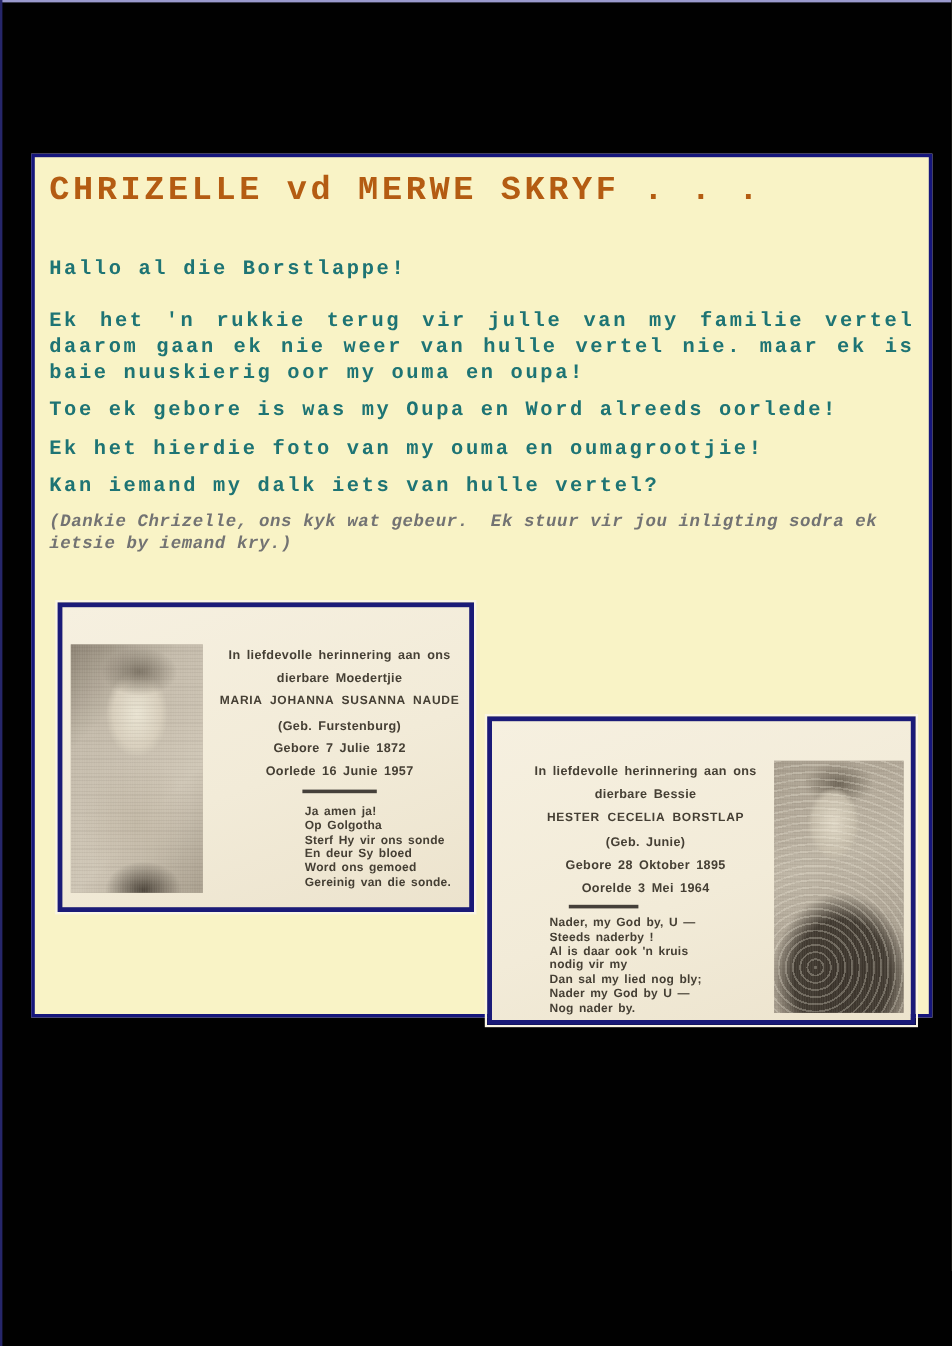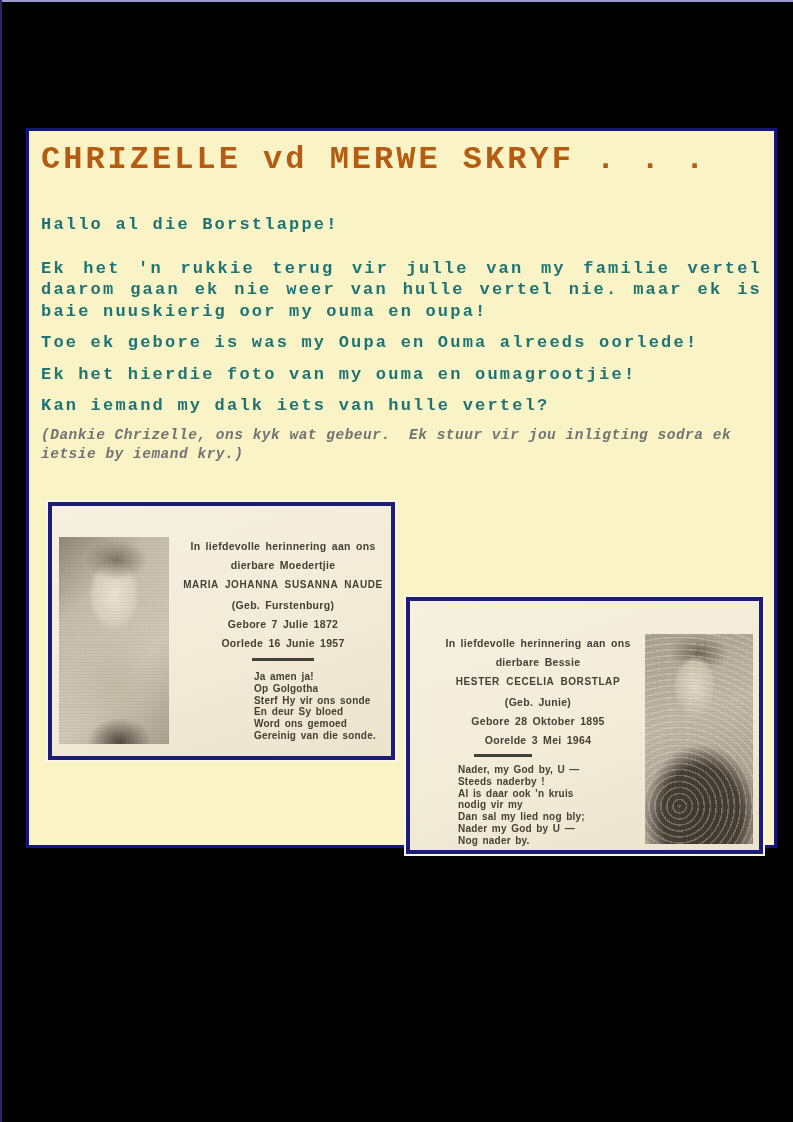--- a/index.html
+++ b/index.html
@@ -9,21 +9,21 @@
   }
   .edge-top{position:absolute;left:0;top:0;width:793px;height:2px;background:#9a9ace;}
   .edge-left{position:absolute;left:0;top:0;width:2px;height:1122px;background:#26266a;}
 
   .panel{
     position:absolute;left:26px;top:128px;width:751px;height:720px;
     box-sizing:border-box;border:3px solid #16167c;background:#f9f3c6;
     padding:10px 12px;
   }
   .headline{
-    margin:2px 0 0 0;color:#b45c12;font-size:32px;line-height:34px;
+    margin:2px 0 0 0;color:#b45c12;font-size:28px;line-height:34px;
     font-weight:bold;letter-spacing:3px;white-space:nowrap;
     font-family:"Liberation Mono",monospace;
   }
   .teal{color:#1e7474;font-weight:bold;font-size:17px;line-height:21.5px;letter-spacing:2.2px;}
   .greeting{margin:37px 0 0 0;}
   .para{margin:22px 0 0 0;text-align:justify;}
   .tline{margin:10px 0 0 0;}
   .note{
     margin:9px 0 0 0;color:#737373;font-style:italic;font-weight:bold;
     font-size:14.5px;line-height:19px;letter-spacing:0.5px;white-space:pre-wrap;
@@ -85,21 +85,21 @@
 <body>
 
 <div class="screen">
   <div class="edge-top"></div>
   <div class="edge-left"></div>
 
   <div class="panel">
     <h1 class="headline">CHRIZELLE vd MERWE SKRYF . . .</h1>
     <p class="teal greeting">Hallo al die Borstlappe!</p>
     <p class="teal para">Ek het 'n rukkie terug vir julle van my familie vertel daarom gaan ek nie weer van hulle vertel nie. maar ek is baie nuuskierig oor my ouma en oupa!</p>
-    <p class="teal tline">Toe ek gebore is was my Oupa en Ouma alreeds oorlede!</p>
+    <p class="teal tline">Toe ek gebore is was my Oupa en Word alreeds oorlede!</p>
     <p class="teal tline">Ek het hierdie foto van my ouma en oumagrootjie!</p>
     <p class="teal tline">Kan iemand my dalk iets van hulle vertel?</p>
     <p class="note">(Dankie Chrizelle, ons kyk wat gebeur.  Ek stuur vir jou inligting sodra ek ietsie by iemand kry.)</p>
   </div>
 
   <div class="card card1">
     <div class="photo photo1"></div>
     <div class="card-text ct1">
       <p class="c-small">In liefdevolle herinnering aan ons</p>
       <p class="c-small">dierbare Moedertjie</p>

